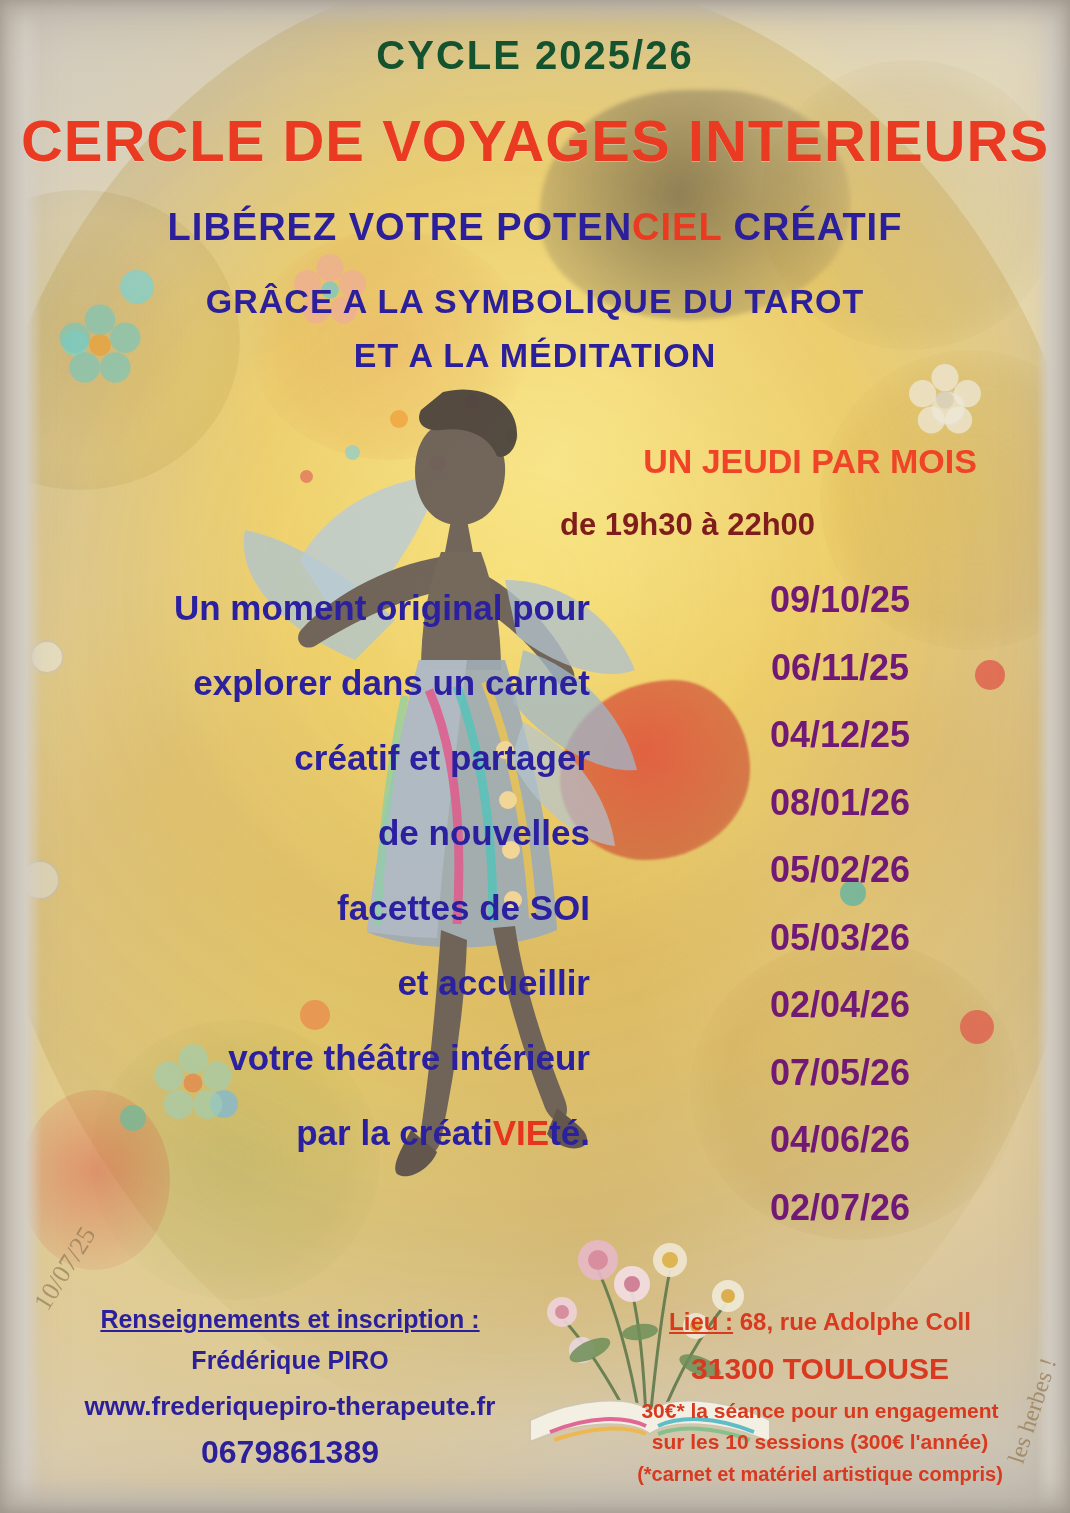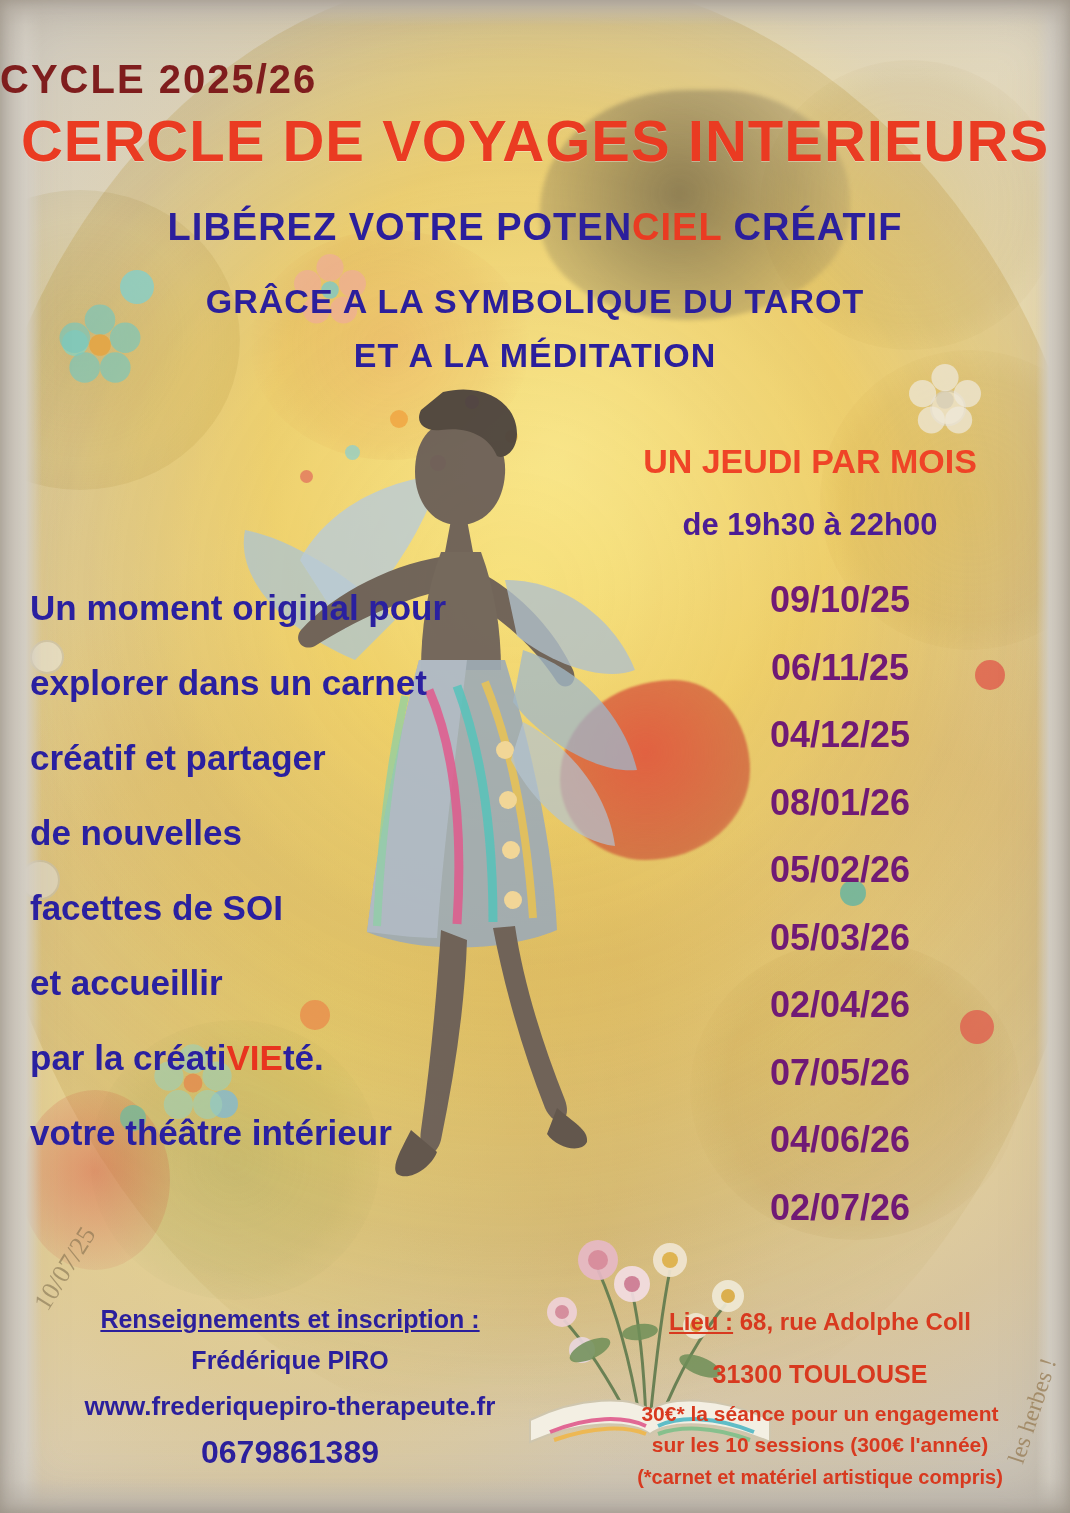--- a/index.html
+++ b/index.html
@@ -81,23 +81,23 @@
   
   .dancer {
     position: absolute;
     left: 205px; top: 330px; width: 480px; height: 890px;
     opacity: .95;
   }
 
   
   .t { position: absolute; white-space: nowrap; }
   .cycle {
-    top: 33px; left: 0; width: 100%; 
+    top: 33px; left: 0; width: 100%; text-align: center;
     font-size: 40px; font-weight: bold; letter-spacing: 2px;
-    color: #7f1d1d; font-variant: small-caps; margin-top: 24px;
+    color: #14532d; font-variant: small-caps;
   }
   .title-main {
     top: 107px; left: 0; width: 100%; text-align: center;
     font-size: 58px; font-weight: bold; letter-spacing: 1px;
     color: #ea3b22; font-variant: small-caps;
     text-shadow: 0 1px 0 rgba(255,255,255,.35);
   }
   .sub1, .sub2, .sub3 {
     left: 0; width: 100%; text-align: center;
     font-weight: bold; color: #2b1f9c; font-variant: small-caps;
@@ -105,55 +105,55 @@
   .sub1 { top: 206px; font-size: 38px; letter-spacing: 1px; }
   .sub2 { top: 276px; font-size: 34px; letter-spacing: 1px; margin-top: 6px; }
   .sub3 { top: 336px; font-size: 34px; letter-spacing: 1px; }
   .sub1 .hl { color: #ea3b22; }
 
   .when {
     top: 442px; left: 560px; width: 500px; text-align: center;
     font-size: 34px; font-weight: bold; color: #ef4427; font-variant: small-caps;
   }
   .when-time {
-    top: 507px; left: 560px; width: 500px; text-align: center;
-    font-size: 31px; font-weight: bold; color: #4c1d95;
+    top: 507px; left: 560px; width: 500px; text-align: left;
+    font-size: 31px; font-weight: bold; color: #7f1d1d;
   }
 
   .dates {
     position: absolute; top: 566px; left: 640px; width: 400px;
     text-align: center;
     color: #701a75; font-weight: bold; font-size: 36px;
     line-height: 67.5px;
   }
   .dates div { letter-spacing: 0px; }
 
   .blurb {
     position: absolute; top: 570px; left: 30px; width: 560px;
     color: #2a20a0; font-weight: bold; font-size: 35px;
-    line-height: 75px; text-align: left;
+    line-height: 75px; text-align: right;
   }
   .blurb .vie { color: #e8341f; }
 
   .foot-left {
     position: absolute; left: 40px; top: 1305px; width: 500px;
     text-align: center; color: #2b1f9c; font-weight: bold;
   }
   .foot-left .l1 { font-size: 25px; text-decoration: underline; }
   .foot-left .l2 { font-size: 25px; margin-top: 12px; }
   .foot-left .l3 { font-size: 26px; margin-top: 16px; }
   .foot-left .l4 { font-size: 32px; margin-top: 12px; }
 
   .foot-right {
     position: absolute; left: 600px; top: 1308px; width: 440px;
     text-align: center; color: #d8391f; font-weight: bold;
   }
   .foot-right .r1 { font-size: 24px; }
   .foot-right .r1 u { text-decoration: underline; }
-  .foot-right .r2 { font-size: 25px; margin-top: 24px; }
+  .foot-right .r2 { font-size: 30px; margin-top: 16px; }
   .foot-right .r3 { font-size: 21px; margin-top: 13px; }
   .foot-right .r4 { font-size: 21px; margin-top: 7px; }
   .foot-right .r5 { font-size: 20px; margin-top: 9px; }
 
   .scribble {
     position: absolute; left: 28px; top: 1300px;
     font-size: 26px; color: #7b6a4a; opacity: .55;
     transform: rotate(-58deg); transform-origin: left top;
     font-family: "Liberation Serif", serif;
   }
@@ -344,22 +344,22 @@
     <div>02/07/26</div>
   </div>
 
   <div class="blurb">
     <div>Un moment original pour</div>
     <div>explorer dans un carnet</div>
     <div>créatif et partager</div>
     <div>de nouvelles</div>
     <div>facettes de SOI</div>
     <div>et accueillir</div>
+    <div>votre théâtre intérieur</div>
     <div><span>par la créati</span><span class="vie">VIE</span><span>té.</span></div>
-    <div>votre théâtre intérieur</div>
   </div>
 
   <div class="foot-left">
     <div class="l1">Renseignements et inscription :</div>
     <div class="l2">Frédérique PIRO</div>
     <div class="l3">www.frederiquepiro-therapeute.fr</div>
     <div class="l4">0679861389</div>
   </div>
 
   <div class="foot-right">

